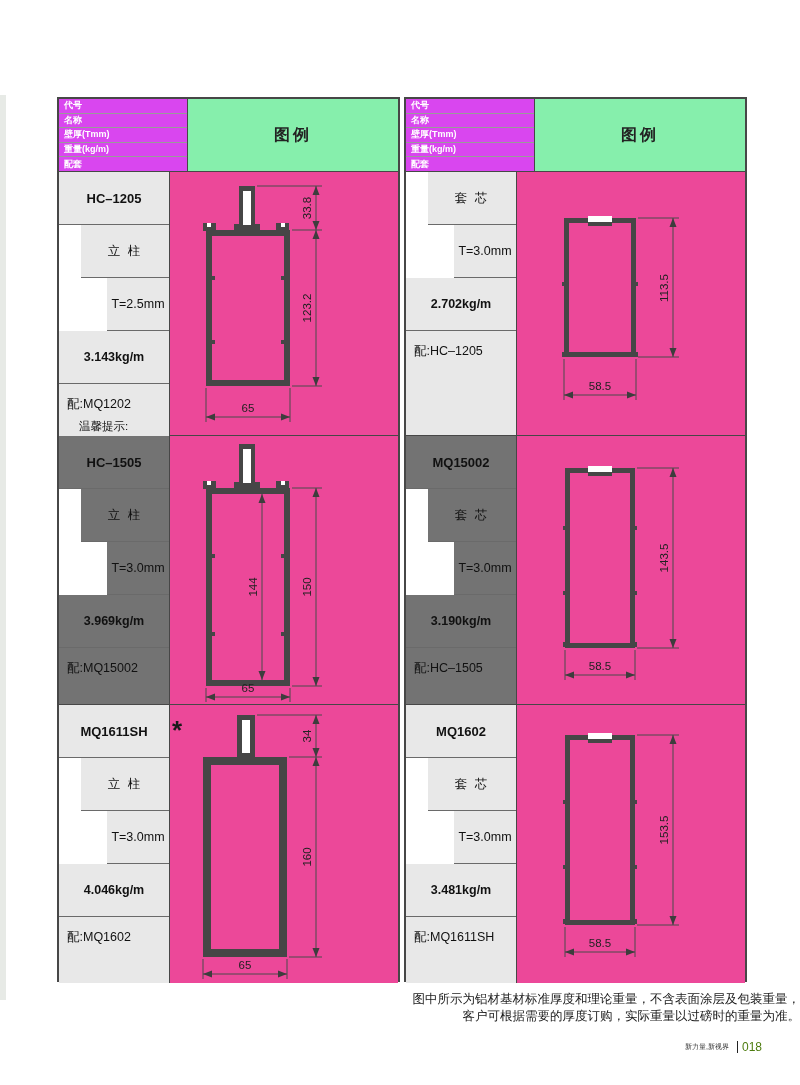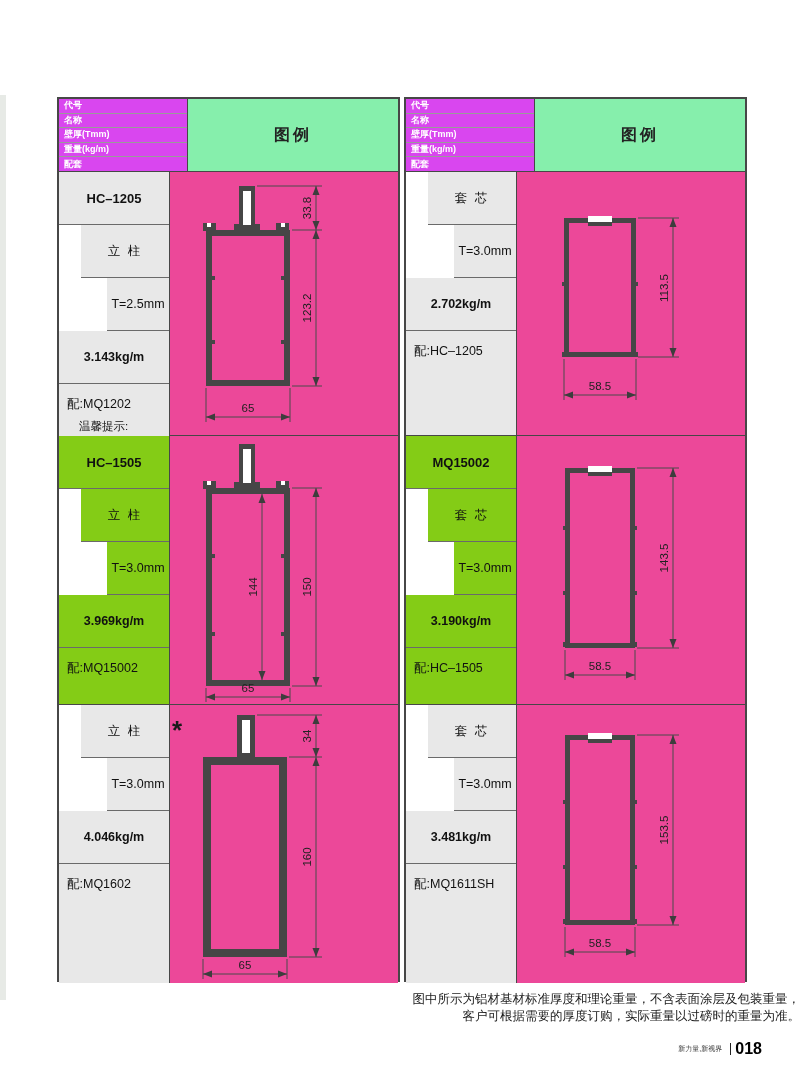--- a/index.html
+++ b/index.html
@@ -29,35 +29,35 @@
   .lblcol .cell.c-code { font-weight:bold; font-size:13px; flex:0 0 53px; }
   .lblcol .cell.c-name { flex:0 0 53px; letter-spacing:2px;margin-left:22px; }
   .lblcol .cell.c-thk  { flex:0 0 53px;margin-left:48px; }
   .lblcol .cell.c-wt   { flex:0 0 53px;font-weight:bold; }
   .lblcol .cell.c-match{ flex:1; flex-direction:column; align-items:flex-start; justify-content:flex-start; padding:12px 4px 0 8px; }
   .match-line { font-size:12.5px; }
   .note-line { font-size:11.5px; line-height:1.35; margin-top:1px;margin-left:12px; }
   .note-line.first { margin-top:6px; }
 
   .bg-gray   { background:#e8e8e8; }
-  .bg-yellow { background:#84cc16; }
+  .bg-yellow { background:#737373; }
 
   .figcol { flex:1; background:#ec4899; border-left:1px solid #474747; position:relative; }
   .figcol svg { display:block; }
   .star-mark { position:absolute; left:2px; top:10px; font-size:26px; font-weight:bold; color:#1a1a1a; }
 
   .dim-txt { font-size:11.5px; fill:#222; font-family:"Liberation Sans", sans-serif; }
   .dline { stroke:#4a4a4a; stroke-width:1; }
   .prof  { fill:#464646; }
 
   .foot-note { position:absolute; top:991px; left:0; width:800px; text-align:right; font-size:12.5px; color:#1a1a1a; line-height:17px; }
   .page-foot { position:absolute; top:1040px; right:38px; display:flex; align-items:center; }
   .brand-slogan { font-size:7px; color:#333; margin-right:4px; }
   .foot-divider { width:1px; height:12px; background:#222; margin:0 4px; }
-  .page-num { font-size:16px; font-weight:bold; color:#000000; }
+  .page-num { font-size:12px; font-weight:normal; color:#4d7c0f; }
 </style>
 </head>
 <body>
 
 <svg width="0" height="0" style="position:absolute" aria-hidden="true">
   <defs>
     <marker id="arr" markerWidth="10" markerHeight="10" refX="9" refY="5" orient="auto-start-reverse" markerUnits="userSpaceOnUse">
       <path d="M0,1.5 L9,5 L0,8.5 z" fill="#3d3d3d"></path>
     </marker>
   </defs>
@@ -159,20 +159,21 @@
           <line class="dline" x1="36" y1="252" x2="36" y2="266"></line>
           <line class="dline" x1="120" y1="252" x2="120" y2="266"></line>
           <line class="dline" x1="36" y1="261" x2="120" y2="261" marker-start="url(#arr)" marker-end="url(#arr)"></line>
           <text class="dim-txt" x="78" y="256" text-anchor="middle">65</text>
         </svg>
       </div>
     </div>
 
     <div class="prow h3">
       <div class="lblcol">
+        <div class="cell c-code bg-gray">MQ1611SH</div>
         <div class="cell c-name bg-gray">立 柱</div>
         <div class="cell c-thk bg-gray">T=3.0mm</div>
         <div class="cell c-wt bg-gray">4.046kg/m</div>
         <div class="cell c-match bg-gray">
           <span class="match-line">配:MQ1602</span>
         </div>
       </div>
       <div class="figcol">
         <span class="star-mark">*</span>
         <svg width="228" height="278" viewBox="0 0 228 278">
@@ -265,20 +266,21 @@
           <line class="dline" x1="48" y1="214" x2="48" y2="244"></line>
           <line class="dline" x1="118" y1="214" x2="118" y2="244"></line>
           <line class="dline" x1="48" y1="239" x2="118" y2="239" marker-start="url(#arr)" marker-end="url(#arr)"></line>
           <text class="dim-txt" x="83" y="234" text-anchor="middle">58.5</text>
         </svg>
       </div>
     </div>
 
     <div class="prow h3">
       <div class="lblcol">
+        <div class="cell c-code bg-gray">MQ1602</div>
         <div class="cell c-name bg-gray">套 芯</div>
         <div class="cell c-thk bg-gray">T=3.0mm</div>
         <div class="cell c-wt bg-gray">3.481kg/m</div>
         <div class="cell c-match bg-gray">
           <span class="match-line">配:MQ1611SH</span>
         </div>
       </div>
       <div class="figcol">
         <svg width="228" height="278" viewBox="0 0 228 278">
           <path class="prof" fill-rule="evenodd" d="M48,30 h70 v190 h-70 z M53,35 h60 v180 h-60 z"></path>

